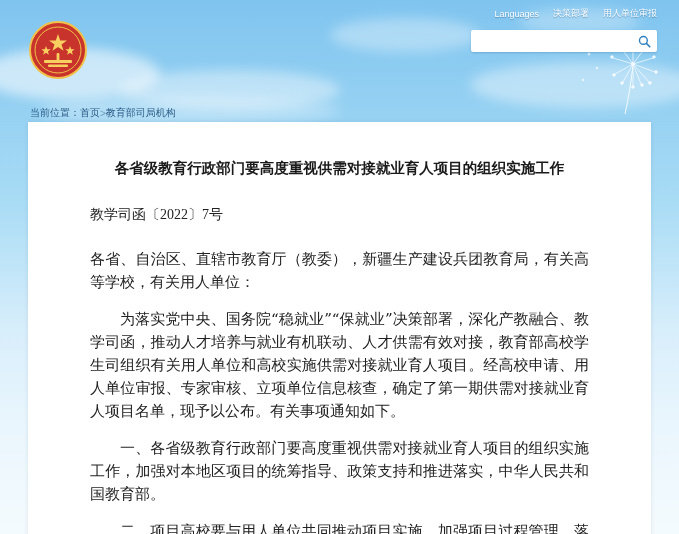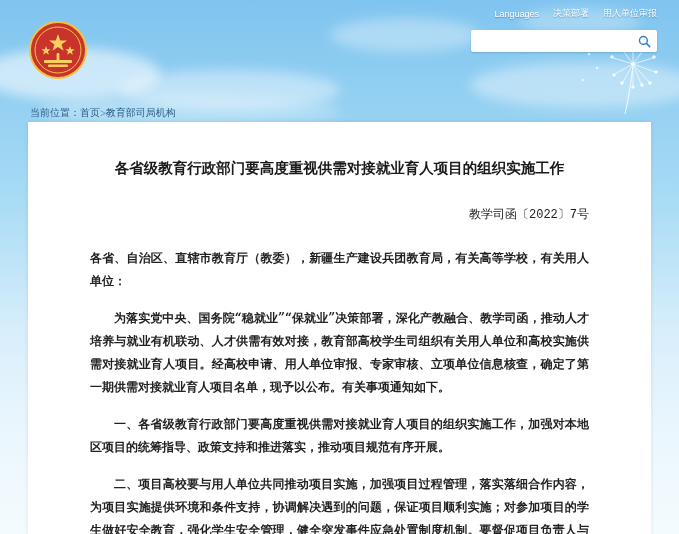--- a/index.html
+++ b/index.html
@@ -163,34 +163,33 @@
   .doc-title {
     font-family: "DejaVu Serif", "Liberation Serif", serif;
     font-size: 14.5px;
     font-weight: bold;
     color: #1a1a1a;
     text-align: center;
     line-height: 24px;
     margin: 8px 0 26px 0;
   }
   .doc-number {
-    font-family: Liberation Mono, monospace;
-    font-size: 12px;
+    font-family: Liberation Serif, serif;
+    font-size: 14px;
     color: #222;
-    text-align: right;
+    text-align: left;
     margin: 0 0 24px 0;
   }
   .doc-p {
     font-family: "DejaVu Serif", "Liberation Serif", serif;
-    font-size: 12px;
+    font-size: 15px;
     color: #222;
     line-height: 23px;
     margin: 0 0 14px 0;
     text-align: justify;
-    font-weight: bold;
   }
   .doc-p.indent { text-indent: 2em; }
 </style>
 </head>
 <body>
 
 <div class="page">
 
   <div class="cloud c1"></div>
   <div class="cloud c2"></div>
@@ -277,18 +276,18 @@
     <span class="sep">&gt;</span>
     <span class="bc-link">教育部司局机构</span>
   </div>
 
   <div class="card">
     <div class="doc">
       <div class="doc-title">各省级教育行政部门要高度重视供需对接就业育人项目的组织实施工作</div>
       <div class="doc-number">教学司函〔2022〕7号</div>
       <p class="doc-p">各省、自治区、直辖市教育厅（教委），新疆生产建设兵团教育局，有关高等学校，有关用人单位：</p>
       <p class="doc-p indent">为落实党中央、国务院“稳就业”“保就业”决策部署，深化产教融合、教学司函，推动人才培养与就业有机联动、人才供需有效对接，教育部高校学生司组织有关用人单位和高校实施供需对接就业育人项目。经高校申请、用人单位审报、专家审核、立项单位信息核查，确定了第一期供需对接就业育人项目名单，现予以公布。有关事项通知如下。</p>
-      <p class="doc-p indent">一、各省级教育行政部门要高度重视供需对接就业育人项目的组织实施工作，加强对本地区项目的统筹指导、政策支持和推进落实，推动项目规范有序开展。</p>
+      <p class="doc-p indent">一、各省级教育行政部门要高度重视供需对接就业育人项目的组织实施工作，加强对本地区项目的统筹指导、政策支持和推进落实，中华人民共和国教育部。</p>
       <p class="doc-p indent">二、项目高校要与用人单位共同推动项目实施，加强项目过程管理，落实落细合作内容，为项目实施提供环境和条件支持，协调解决遇到的问题，保证项目顺利实施；对参加项目的学生做好安全教育，强化学生安全管理，健全突发事件应急处置制度机制。要督促项目负责人与用人单位保持密切沟通联系，在合作协议约定时间内完成任务。</p>
     </div>
   </div>
 
 </div>
 
 </body></html>

